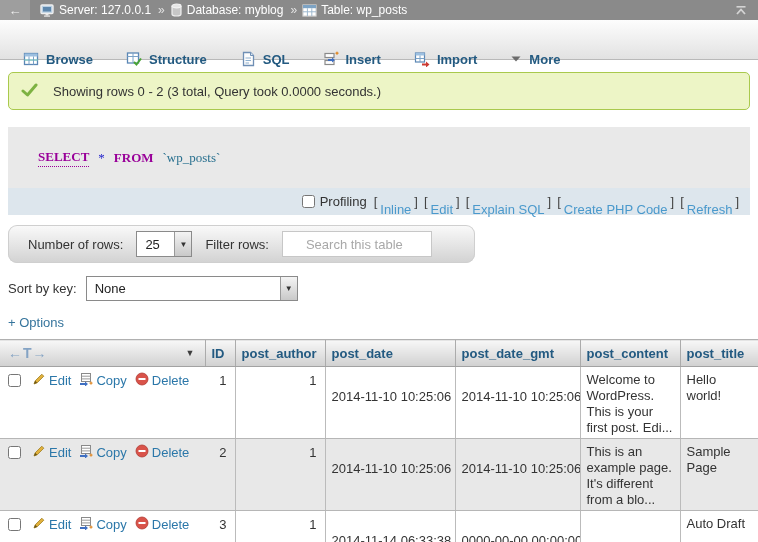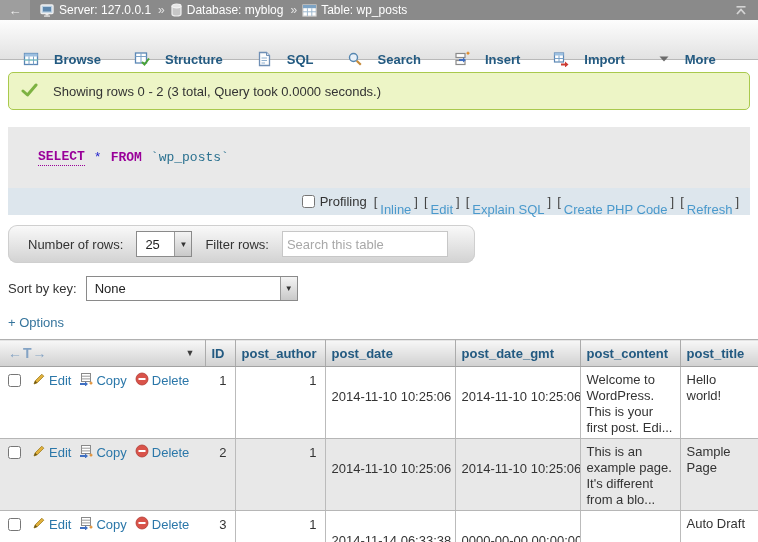--- a/index.html
+++ b/index.html
@@ -9,49 +9,49 @@
   
   .topbar { height:20px; background:#8a8a8a; color:#fff; display:flex; align-items:center; font-size:12px; }
   .back-btn { width:30px; height:20px; background:#9e9e9e; color:#f0f0f0; display:flex; align-items:center; justify-content:center; font-size:13px; margin-right:8px; cursor:pointer; }
   .bc-icon { display:inline-flex; margin:0 4px 0 2px; }
   .bc-text { margin-right:4px; white-space:nowrap; }
   .bc-sep { margin:0 3px; color:#e3e3e3; }
   .collapse-btn { margin-left:auto; margin-right:10px; display:flex; cursor:pointer; }
 
   
   .tabs { height:40px; background:linear-gradient(#fdfdfd,#e2e2e2); border-bottom:1px solid #b9b9b9; display:flex; align-items:stretch; padding-left:6px; }
-  .tab { display:inline-flex; align-items:center; gap:15px; padding:0 16px; border-right:1px solid #cccccc; cursor:pointer;margin-top:39px; }
+  .tab { display:inline-flex; align-items:center; gap:7px; padding:0 16px; border-right:1px solid #cccccc; cursor:pointer;margin-top:39px; }
   .tab:first-child { border-left:1px solid #cccccc; }
   .tab.active { background:linear-gradient(#ffffff,#f2f2f2); }
   .tab-label { font-size:13px; font-weight:bold; color:#235a81; }
   .tab-icon { display:inline-flex; }
 
   
   .msg { margin:12px 8px 0 8px; height:38px; background:#edf5c6; border:1px solid #a9c94d; border-radius:5px; display:flex; align-items:center; padding-left:12px; gap:15px; font-size:13px; color:#333; }
 
   
   .query-box { margin:17px 8px 0 8px; }
-  .query-sql { background:#e9e9e9; height:61px; display:flex; align-items:center; padding-left:30px; font-family:Liberation Mono, monospace; font-size:13px; cursor:text; }
+  .query-sql { background:#e9e9e9; height:61px; display:flex; align-items:center; padding-left:30px; font-family:Liberation Serif, serif; font-size:13px; cursor:text; }
   .kw { color:#990099; font-weight:bold; margin-right:9px; }
   .kw.u { border-bottom:1px dotted #990099; padding-bottom:1px; }
   .op { color:#2424cc; margin-right:9px; }
   .ident { color:#29708f; }
   .query-footer { background:#dde6ed; height:27px; display:flex; align-items:center; justify-content:flex-end; padding-right:8px; font-size:13px; color:#333; }
   .query-footer input { margin-right:5px; }
   .prof-label { margin-right:4px; }
   .br { color:#444; margin:0 3px; }
   .qlink { color:#4a99cc; cursor:pointer; text-decoration:none;margin-top:16px; }
 
   
   .rowsbox { margin:10px 0 0 8px; width:467px; height:38px; border-radius:9px; background:linear-gradient(#fafafa,#d2d2d2); box-shadow:0 0 0 1px #cfcfcf inset; display:flex; align-items:center; padding-left:20px; gap:13px; font-size:13px; color:#333; }
   .fake-select { display:inline-flex; align-items:stretch; background:#fff; border:1px solid #8a8a8a; height:26px; cursor:pointer; }
   .fs-val { display:flex; align-items:center; padding:0 8px; font-size:13px; color:#222; flex:1; }
   .fs-btn { width:17px; background:linear-gradient(#f4f4f4,#c9c9c9); border-left:1px solid #999; display:flex; align-items:center; justify-content:center; font-size:8px; color:#333; }
   .rows-select { width:56px; }
-  .filter-input { width:166px; height:26px; border:1px solid #c7c7c7; padding:0 4px; font-size:13px; font-family:"Liberation Sans", sans-serif; color:#444; }
+  .filter-input { width:150px; height:26px; border:1px solid #c7c7c7; padding:0 23px; font-size:13px; font-family:"Liberation Sans", sans-serif; color:#444; }
   .filter-input::placeholder { color:#a8a8a8; }
 
   
   .sort-row { margin:13px 0 0 8px; display:flex; align-items:center; gap:9px; font-size:13px; color:#333; }
   .sort-select { width:212px; height:25px; }
 
   
   .options-link { display:inline-block; margin:14px 0 0 8px; font-size:13px; color:#35749c; cursor:pointer; }
 
   
@@ -154,29 +154,20 @@
             <line x1="5.5" y1="7" x2="11" y2="7" stroke="#8fb0cf" stroke-width="1"></line>
             <line x1="5.5" y1="9.5" x2="11" y2="9.5" stroke="#8fb0cf" stroke-width="1"></line>
             <line x1="5.5" y1="12" x2="9" y2="12" stroke="#8fb0cf" stroke-width="1"></line>
           </svg>
       </span>
       <span class="tab-label">SQL</span>
     </div>
     <div class="tab">
       <span class="tab-icon">
         <svg width="16" height="16" viewBox="0 0 16 16">
-            <circle cx="6.5" cy="6.5" r="4" fill="#e8f0f8" stroke="#5586b0" stroke-width="1.4"></circle>
-            <line x1="9.7" y1="9.7" x2="13.8" y2="13.8" stroke="#c58a3a" stroke-width="2.2"></line>
-          </svg>
-      </span>
-      <span class="tab-label">Search</span>
-    </div>
-    <div class="tab">
-      <span class="tab-icon">
-        <svg width="16" height="16" viewBox="0 0 16 16">
             <rect x="2" y="2.5" width="9" height="4" fill="#fff" stroke="#8a8a8a" stroke-width="1.2"></rect>
             <rect x="2" y="9.5" width="9" height="4" fill="#fff" stroke="#8a8a8a" stroke-width="1.2"></rect>
             <path d="M5 8 h4 l0 -1.5 l3 2.5 l-3 2.5 l0 -1.5 h-4 z" fill="#3f6fc2"></path>
             <rect x="12.5" y="1.5" width="3" height="1.4" fill="#e08926"></rect>
             <rect x="13.3" y="0.7" width="1.4" height="3" fill="#e08926"></rect>
           </svg>
       </span>
       <span class="tab-label">Insert</span>
     </div>
     <div class="tab">

